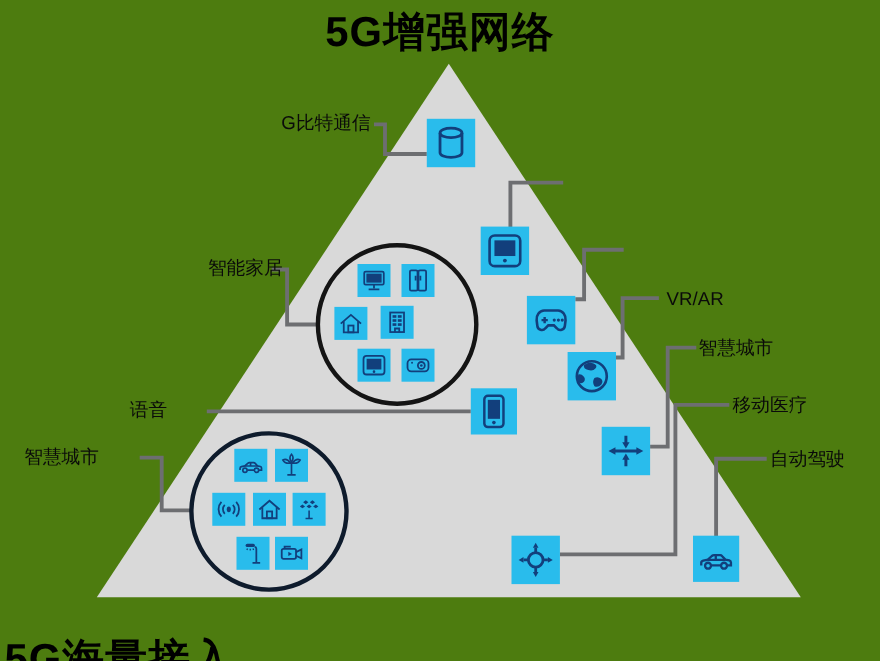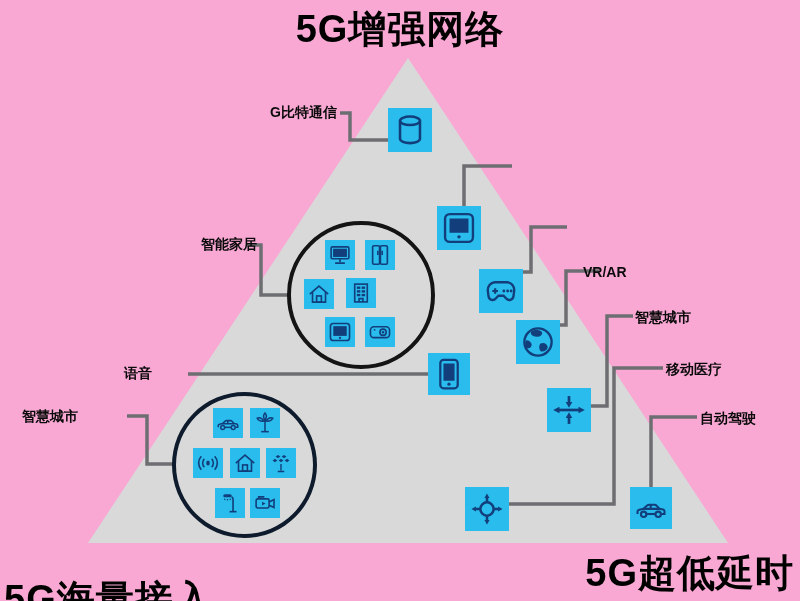--- a/index.html
+++ b/index.html
@@ -1,25 +1,25 @@
 <!DOCTYPE html>
 <html style="--tile: #29BCEC; --glyph: #123F7C; --triangle: #D9D9D9; --connector: #6D6E71; --ring_home: #141414; --ring_city: #0E1B2C; --text: #000000;"><head>
 <meta charset="utf-8">
 <style>
   html,body{margin:0;padding:0;background:#fff;}
   #stage{
-    position:relative;width:800px;height:601px;background:#f9a8d4;overflow:hidden;
+    position:relative;width:800px;height:601px;background:#4d7c0f;overflow:hidden;
     font-family:"Liberation Sans","DejaVu Sans",sans-serif;color:var(--text,#000);
   }
   #bg{position:absolute;left:0;top:0;width:800px;height:601px;}
   .corner{position:absolute;font-weight:bold;font-size:38px;letter-spacing:1px;white-space:nowrap;}
   #title-top{left:0;top:4px;width:100%;text-align:center;}
   #title-bl{left:4px;top:574px;text-decoration:underline;}
   #title-br{right:6px;top:548px;}
-  .lbl{position:absolute;font-size:14px;line-height:24px;white-space:nowrap;color:#0a0a0a;font-weight:bold;}
+  .lbl{position:absolute;font-size:17px;line-height:24px;white-space:nowrap;color:#0a0a0a;}
   .ring{position:absolute;border-radius:50%;box-sizing:border-box;}
   #ring-home{left:287px;top:221px;width:148px;height:148px;border:4px solid var(--ring_home,#141414);}
   #ring-city{left:172px;top:392px;width:145px;height:146px;border:4px solid var(--ring_city,#0e1b2c);}
   .tile{position:absolute;background:var(--tile,#29bcec);color:var(--glyph,#123f7c);
         display:flex;align-items:center;justify-content:center;box-sizing:border-box;}
   .t44{width:44px;height:44px;padding:3px;}
   .t42{width:42px;height:42px;padding:3px;}
   .t30{width:30px;height:30px;padding:2px;}
   .tile svg{width:100%;height:100%;display:block;}
 </style>
@@ -39,24 +39,23 @@
       <polyline points="663,368 614,368 614,504 509,504"></polyline>
       <polyline points="697,417 651,417 651,488"></polyline>
       <polyline points="188,374 428,374"></polyline>
       <polyline points="247,245 261,245 261,295 288,295"></polyline>
       <polyline points="127,416 147,416 147,464 173,464"></polyline>
     </g>
   </svg>
 
   <div class="corner" id="title-top">5G增强网络</div>
   <div class="corner" id="title-bl">5G海量接入</div>
-  <div class="corner" id="title-br">5G超低延时</div>
 
   <div class="lbl" style="right:463px;top:100px">G比特通信</div>
-  <div class="lbl" style="left:583px;top:260px">VR/AR</div>
+  <div class="lbl" style="left:606px;top:260px">VR/AR</div>
   <div class="lbl" style="left:635px;top:305px">智慧城市</div>
   <div class="lbl" style="left:700px;top:406px">自动驾驶</div>
   <div class="lbl" style="left:666px;top:357px">移动医疗</div>
   <div class="lbl" style="right:648px;top:361px">语音</div>
   <div class="lbl" style="left:22px;top:404px">智慧城市</div>
   <div class="lbl" style="right:543px;top:232px">智能家居</div>
 
   <div class="ring" id="ring-home"></div>
   <div class="ring" id="ring-city"></div>
 

